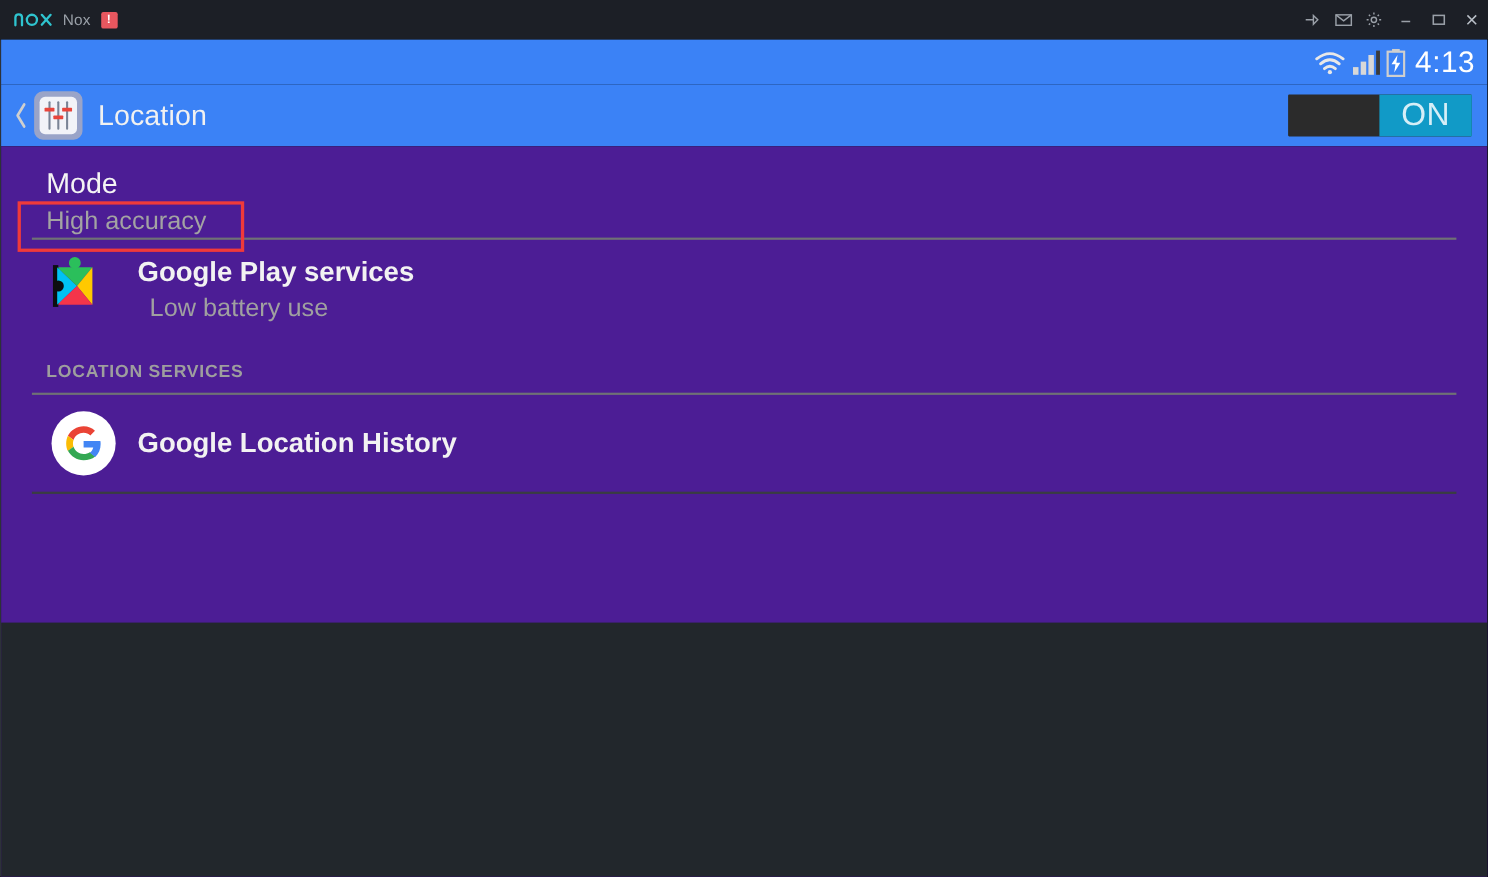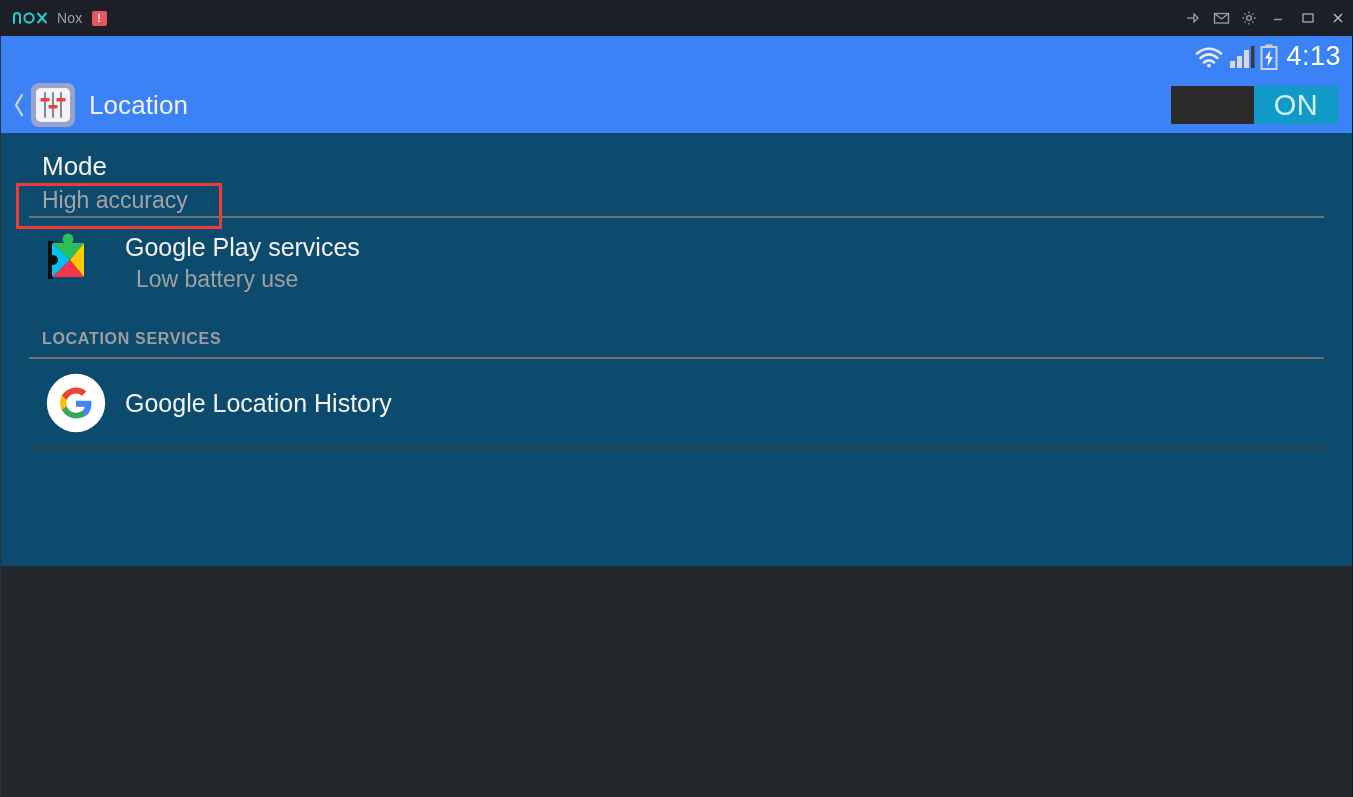--- a/index.html
+++ b/index.html
@@ -172,21 +172,21 @@
     font-size: 29px;
     display: flex;
     align-items: center;
     justify-content: center;
     letter-spacing: 0.4px;
   }
 
   
   .content {
     flex: 1 1 auto;
-    background: #0c4a6e;
+    background: #4c1d95;
     position: relative;
     overflow: hidden;
   }
   .content-lower-fill {
     position: absolute;
     left: 0; right: 0; bottom: 0;
     top: 433px;
     background: #22272c;
   }
   .content-inner {
@@ -246,21 +246,21 @@
   .row-texts {
     margin-left: 19px;
     display: flex;
     flex-direction: column;
     justify-content: center;
   }
   .row-title {
     color: #f2f2f2;
     font-size: 25px;
     line-height: 29px;
-    font-weight: 400;
+    font-weight: 700;
   }
   .row-sub {
     color: #a0a0a0;
     font-size: 23px;
     line-height: 23px;
     margin-top: 6px;
     margin-left: 11px;
   }
 
   

